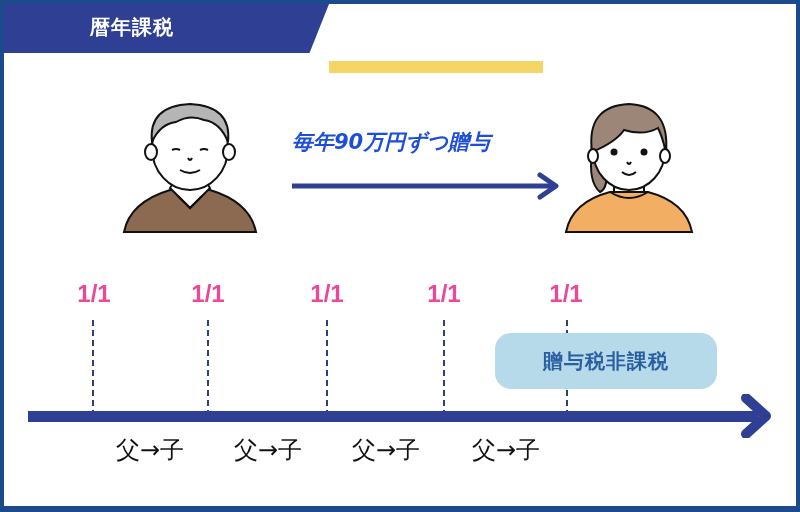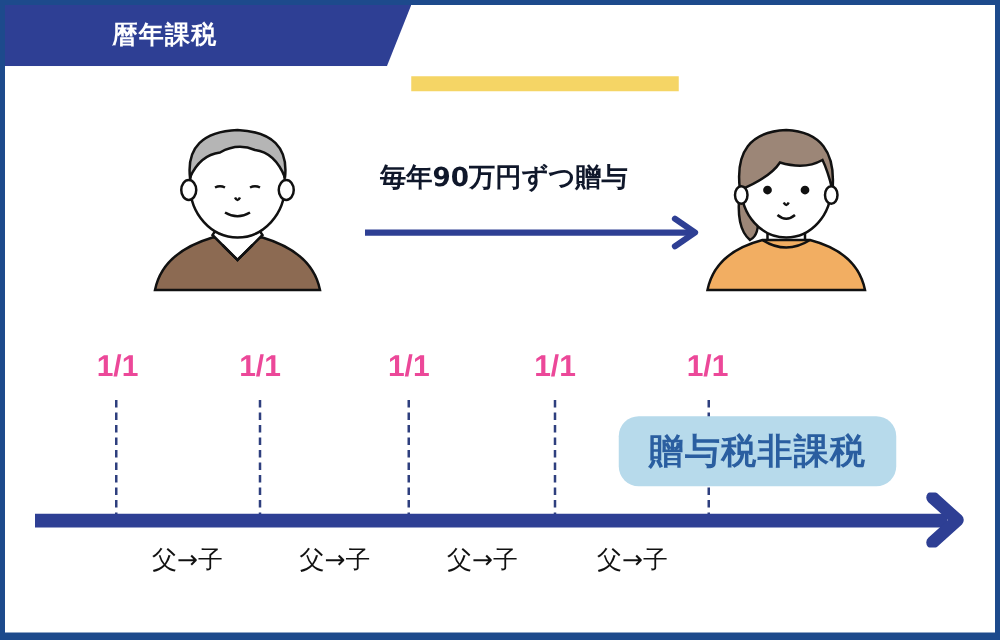--- a/index.html
+++ b/index.html
@@ -30,42 +30,42 @@
   }
   .deduction-title {
     position: absolute; left: 16px; top: 2px; font-size: 27px; font-weight: bold; color: #111;
     letter-spacing: 1px;
   }
   .deduction-value {
     position: absolute; left: 210px; top: 8px; font-size: 22px; font-weight: bold; color: #111;
   }
   .person { position: absolute; }
   .gift-text {
-    position: absolute; left: 300px; top: 124px; font-size: 21px; font-weight: bold; color: #0f172a;
+    position: absolute; left: 288px; top: 124px; font-size: 21px; font-weight: bold; color: #1d4ed8; font-style: italic;
   }
   .gift-arrow { position: absolute; left: 288px; top: 168px; }
   .date-label {
     position: absolute; top: 276px; font-size: 24px; font-weight: bold; color: #ec4899;
     font-family: "Liberation Sans", sans-serif; transform: translateX(-50%);
   }
   .tick {
     position: absolute; top: 316px; width: 0; height: 96px;
     border-left: 2px dashed #2e3f7e;
   }
   .timeline { position: absolute; left: 24px; top: 390px; }
   .transfer-label {
-    position: absolute; top: 430px; font-size: 20px; color: #111; transform: translateX(-50%);
+    position: absolute; top: 430px; font-size: 24px; color: #111; transform: translateX(-50%);
   }
   .badge {
     position: absolute; left: 491px; top: 329px; width: 222px; height: 56px;
     background: #b7daeb; border-radius: 16px;
     display: flex; align-items: center; justify-content: center;
   }
   .badge-label {
-    font-size: 28px; font-weight: bold; color: #2a5ea0; letter-spacing: 1px;
+    font-size: 20px; font-weight: bold; color: #2a5ea0; letter-spacing: 1px;
   }
 </style>
 </head>
 <body>
 
 <div class="frame">
 
   <div class="tab">
     <span class="tab-label">暦年課税</span>
   </div>

